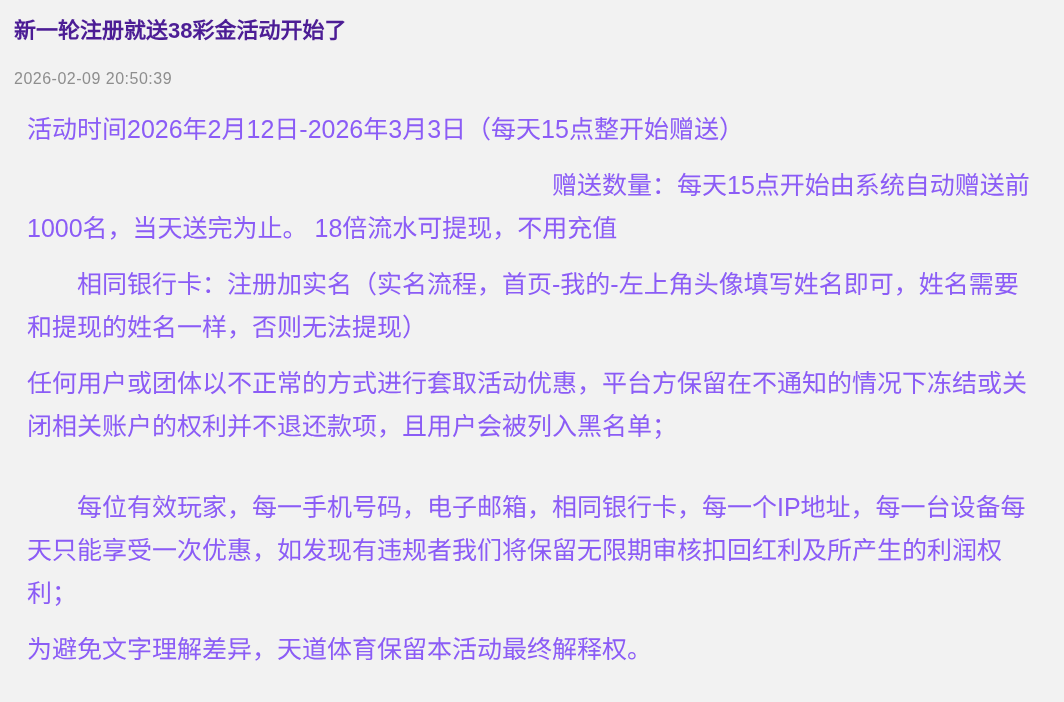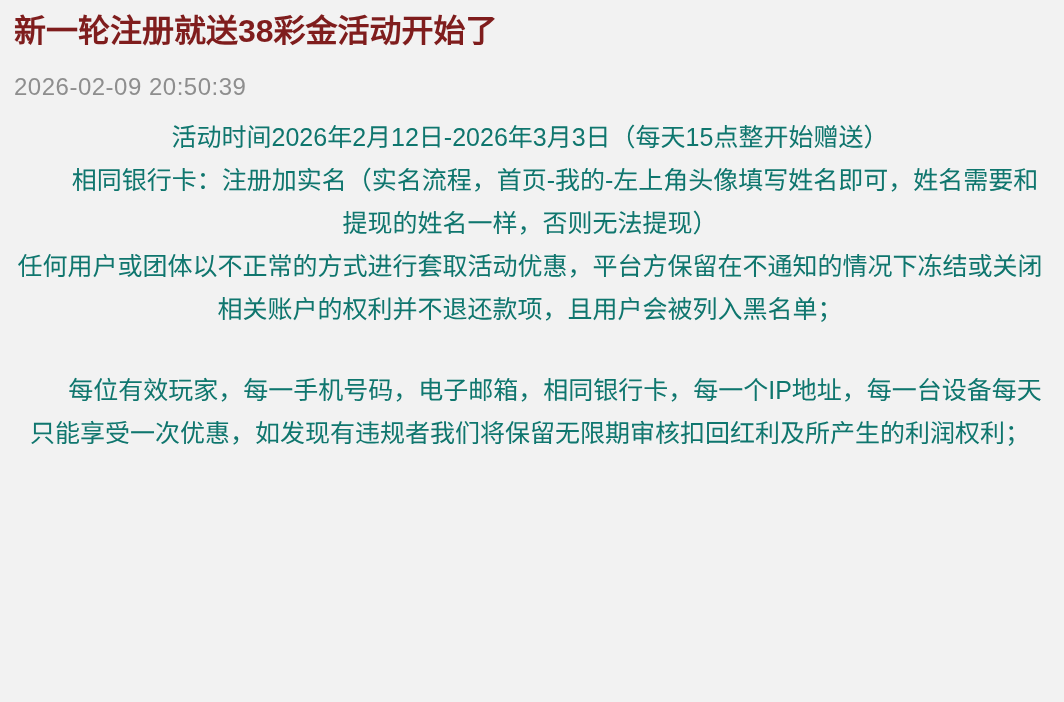--- a/index.html
+++ b/index.html
@@ -16,44 +16,44 @@
   }
   .page {
     position: relative;
     width: 1064px;
     height: 702px;
     box-sizing: border-box;
     padding: 8px 18px 0 14px;
     background: #f2f2f2;
   }
   .title {
-    font-size: 32px;
+    font-size: 22px;
     line-height: 34px;
     font-weight: bold;
-    color: #7f1d1d;
+    color: #4c1d95;
     letter-spacing: 0px;
     margin: 6px 0 0 0;
     white-space: nowrap;
   }
   .timestamp {
-    font-size: 24px;
+    font-size: 16px;
     line-height: 30px;
     color: #8e8e8e;
-    margin-top: 24px;
+    margin-top: 16px;
     letter-spacing: 0.5px;
   }
   .body-block {
     margin-top: 14px;
   }
   .para {
     font-size: 25px;
     line-height: 43px;
-    color: #0f766e;
-    margin: 0;
-    text-align: center;
+    color: #8b5cf6;
+    margin: 13px;
+    text-align: left;
     word-break: break-all;
   }
   .para.spacer-top {
     margin-top: 38px;
   }
   .para .indent2 {
     display: inline-block;
     width: 2em;
   }
   .para .indent-right {
@@ -75,24 +75,26 @@
 <div class="page">
 
   <h1 class="title">新一轮注册就送38彩金活动开始了</h1>
 
   <div class="timestamp">2026-02-09 20:50:39</div>
 
   <div class="body-block">
 
     <p class="para">活动时间2026年2月12日-2026年3月3日（每天15点整开始赠送）</p>
 
+    <p class="para"><span class="indent-right"></span><span>赠送数量：每天15点开始由系统自动赠送前1000名，当天送完为止。 18倍流水可提现，不用充值</span></p>
 
     <p class="para"><span class="indent2"></span><span>相同银行卡：注册加实名（实名流程，首页-我的-左上角头像填写姓名即可，姓名需要和提现的姓名一样，否则无法提现）</span></p>
 
     <p class="para">任何用户或团体以不正常的方式进行套取活动优惠，平台方保留在不通知的情况下冻结或关闭相关账户的权利并不退还款项，且用户会被列入黑名单；</p>
 
     <p class="para spacer-top"><span class="indent2"></span><span>每位有效玩家，每一手机号码，电子邮箱，相同银行卡，每一个IP地址，每一台设备每天只能享受一次优惠，如发现有违规者我们将保留无限期审核扣回红利及所产生的利润权利；</span></p>
 
+    <p class="para">为避免文字理解差异，天道体育保留本活动最终解释权。</p>
 
   </div>
 
   <div class="fadebar"></div>
 </div>
 
 </body></html>

